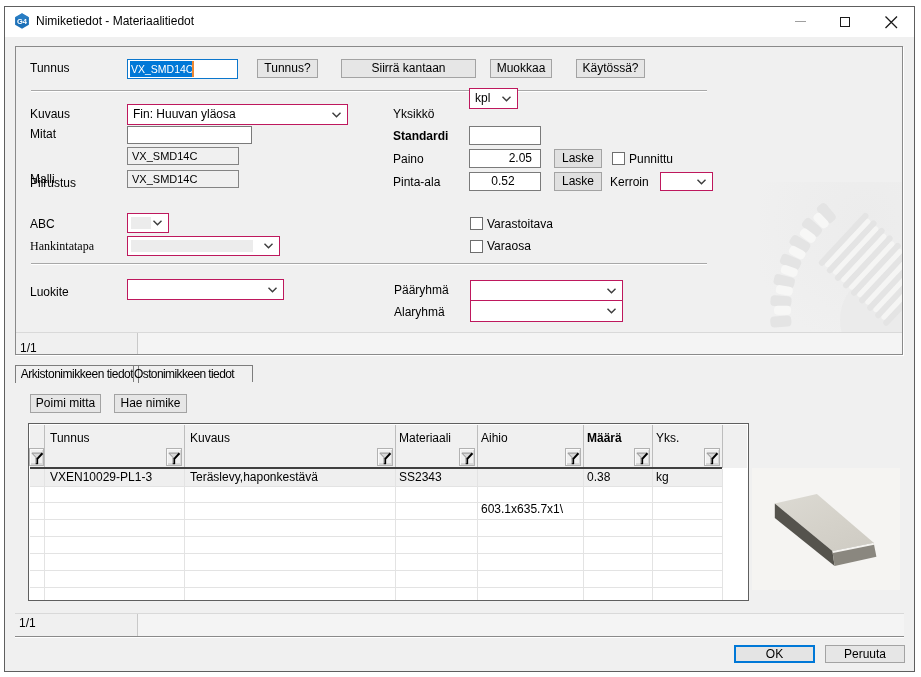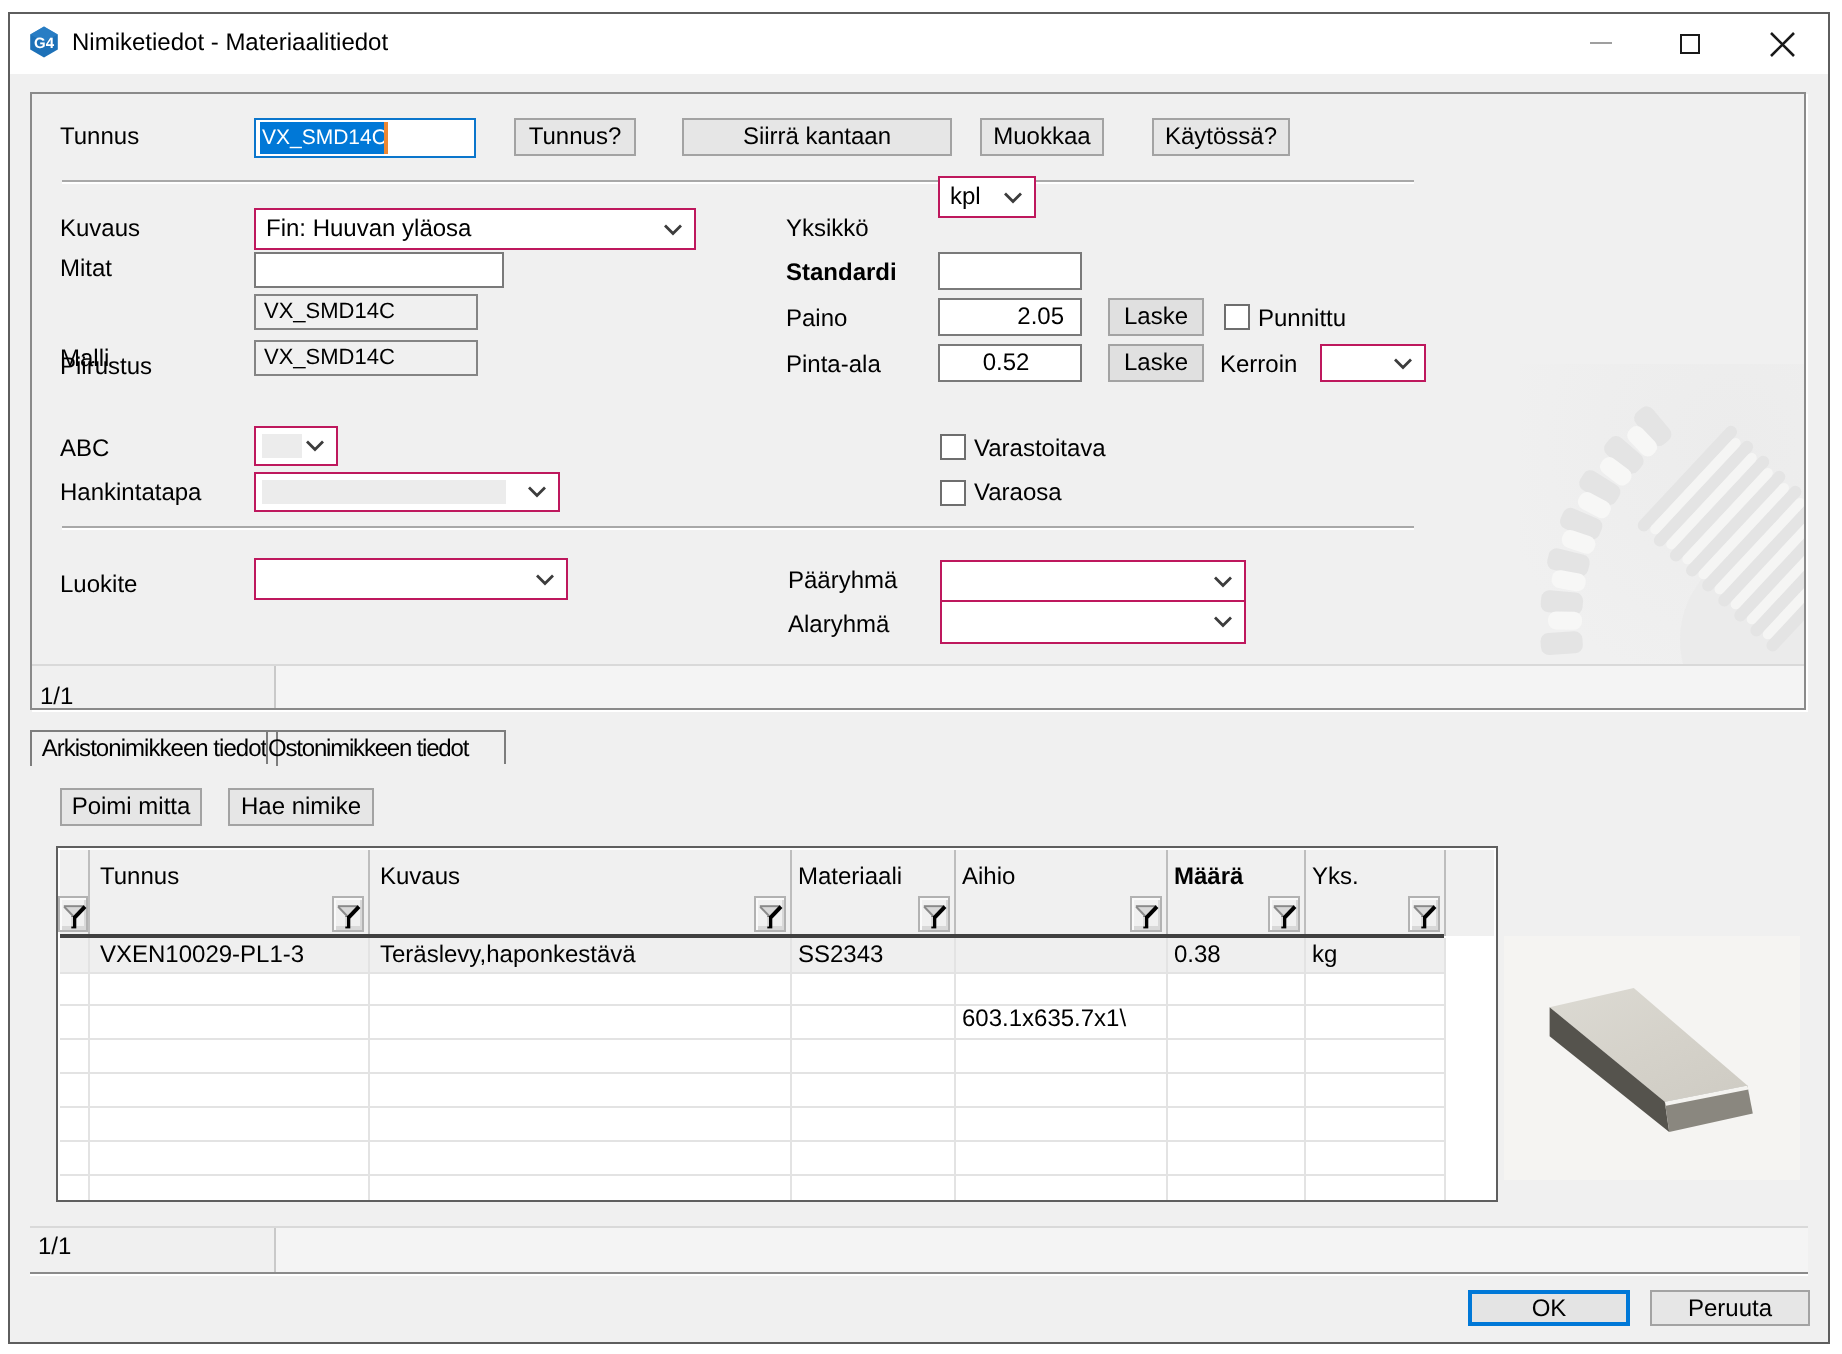--- a/index.html
+++ b/index.html
@@ -135,21 +135,21 @@
     </svg>
 </div>
 
 <div class="lbl" style="left:30px; top:214px;">ABC</div>
 <div class="cmb" style="left:127px; top:213px; width:42px; height:20px;">
   <div class="abs" style="left:3px; top:3px; width:20px; height:12px; background:#ececec;"></div>
   <svg class="chev" viewBox="0 0 9 6">
       <path d="M0.5,0.8 L4.5,4.8 L8.5,0.8" stroke="#3c3c3c" stroke-width="1.4" fill="none"></path>
     </svg>
 </div>
-<div class="lbl" style="left:30px; top:236px;">Hankintatapa</div>
+<div class="lbl" style="left:30px; top:236px;font-family:Liberation Serif, serif;">Hankintatapa</div>
 <div class="cmb" style="left:127px; top:236px; width:153px; height:20px;">
   <div class="abs" style="left:3px; top:3px; width:122px; height:12px; background:#ececec;"></div>
   <svg class="chev" viewBox="0 0 9 6">
       <path d="M0.5,0.8 L4.5,4.8 L8.5,0.8" stroke="#3c3c3c" stroke-width="1.4" fill="none"></path>
     </svg>
 </div>
 <div class="chk" style="left:470px; top:217px;"></div>
 <div class="lbl" style="left:487px; top:214px;">Varastoitava</div>
 <div class="chk" style="left:470px; top:240px;"></div>
 <div class="lbl" style="left:487px; top:236px;">Varaosa</div>

